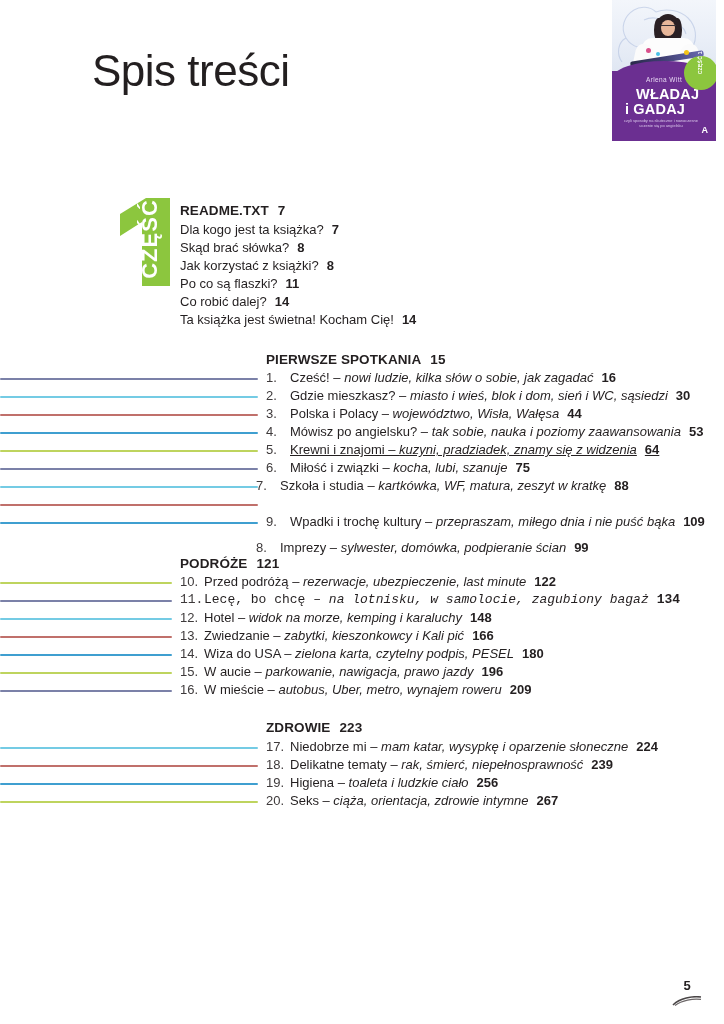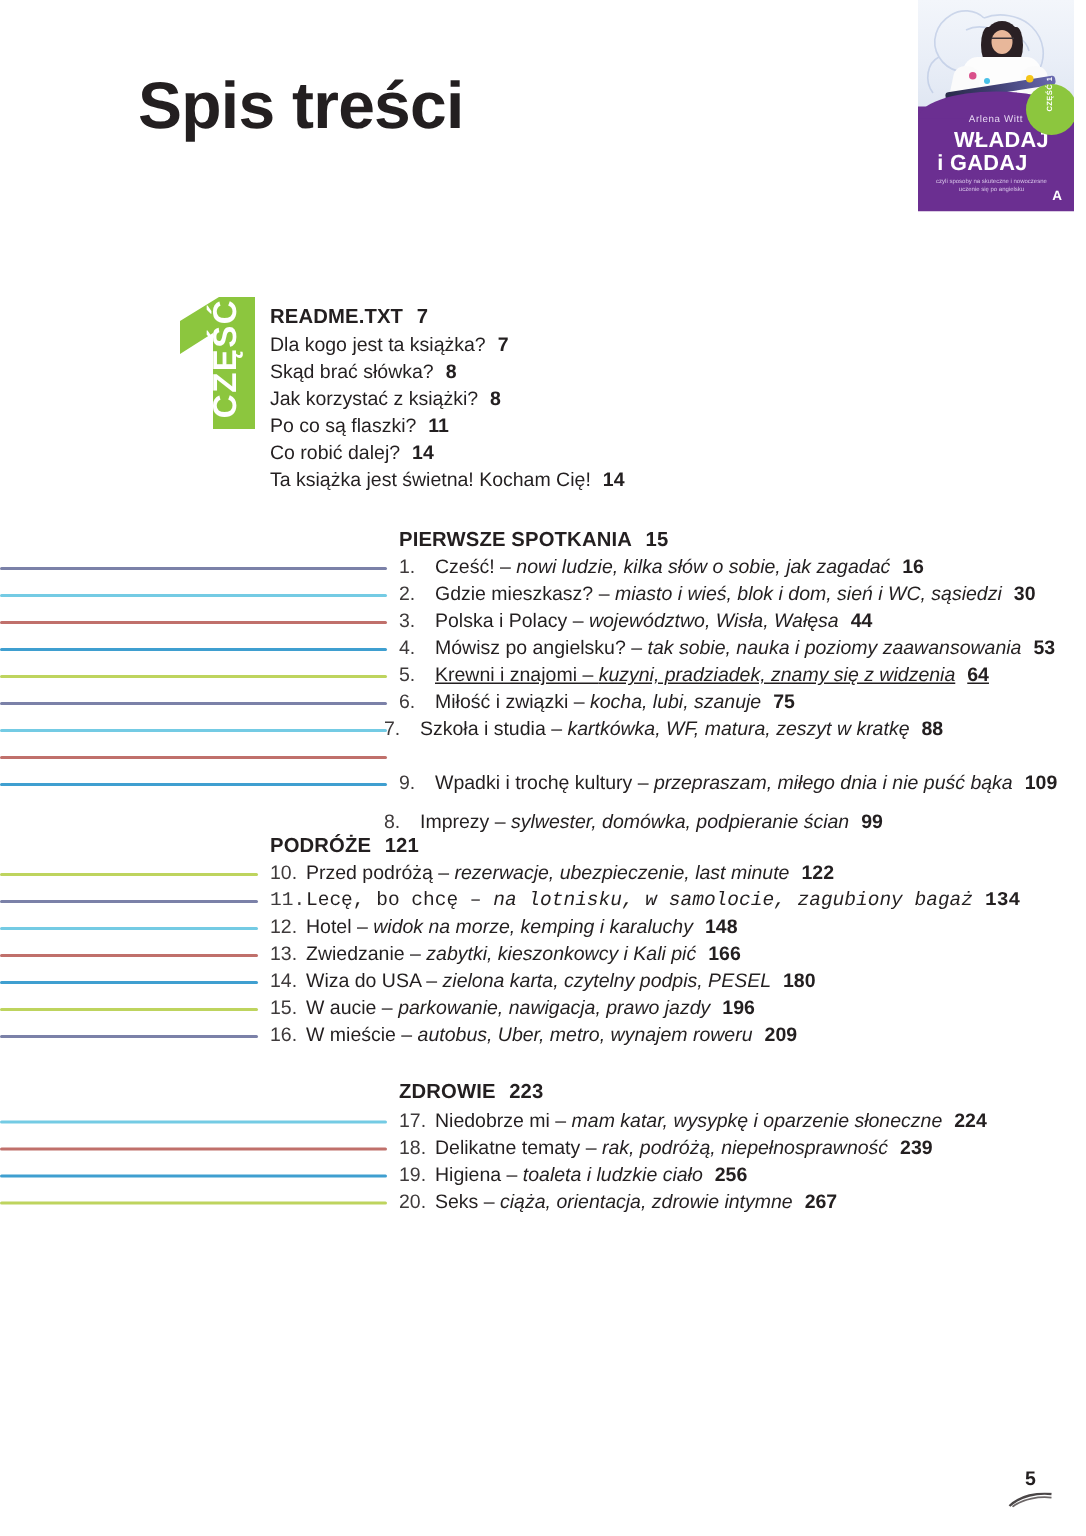--- a/index.html
+++ b/index.html
@@ -15,21 +15,21 @@
     position: relative;
     overflow: hidden;
   }
 
   
   .page-title {
     position: absolute;
     left: 92px;
     top: 18px;
     font-size: 44px;
-    font-weight: bold;
+    font-weight: normal;
     letter-spacing: -0.5px;
     color: #231f20;
     line-height: 1.1;
   }
 
   
   .book-cover {
     position: absolute;
     right: 8px;
     top: 0px;
@@ -399,21 +399,21 @@
     <div class="rule" style="left: 0px; width: 172px; top: 654px; background: rgb(63, 159, 208);"></div>
     <div class="row" style="left: 180px; top: 646px;"><span class="num">14.</span><span class="ttl">Wiza do USA – </span><span class="ital">zielona karta, czytelny podpis, PESEL</span><span class="pg">180</span></div>
     <div class="rule" style="left: 0px; width: 172px; top: 672px; background: rgb(190, 212, 94);"></div>
     <div class="row" style="left: 180px; top: 664px;"><span class="num">15.</span><span class="ttl">W aucie – </span><span class="ital">parkowanie, nawigacja, prawo jazdy</span><span class="pg">196</span></div>
     <div class="rule" style="left: 0px; width: 172px; top: 690px; background: rgb(123, 129, 168);"></div>
     <div class="row" style="left: 180px; top: 682px;"><span class="num">16.</span><span class="ttl">W mieście – </span><span class="ital">autobus, Uber, metro, wynajem roweru</span><span class="pg">209</span></div>
     <div class="sec-head" style="left: 266px; top: 720px;"><span>ZDROWIE</span><span class="pg">223</span></div>
     <div class="rule" style="left: 0px; width: 258px; top: 747px; background: rgb(116, 203, 228);"></div>
     <div class="row" style="left: 266px; top: 739px;"><span class="num">17.</span><span class="ttl">Niedobrze mi – </span><span class="ital">mam katar, wysypkę i oparzenie słoneczne</span><span class="pg">224</span></div>
     <div class="rule" style="left: 0px; width: 258px; top: 765px; background: rgb(192, 112, 107);"></div>
-    <div class="row" style="left: 266px; top: 757px;"><span class="num">18.</span><span class="ttl">Delikatne tematy – </span><span class="ital">rak, podróżą, niepełnosprawność</span><span class="pg">239</span></div>
+    <div class="row" style="left: 266px; top: 757px;"><span class="num">18.</span><span class="ttl">Delikatne tematy – </span><span class="ital">rak, śmierć, niepełnosprawność</span><span class="pg">239</span></div>
     <div class="rule" style="left: 0px; width: 258px; top: 783px; background: rgb(63, 159, 208);"></div>
     <div class="row" style="left: 266px; top: 775px;"><span class="num">19.</span><span class="ttl">Higiena – </span><span class="ital">toaleta i ludzkie ciało</span><span class="pg">256</span></div>
     <div class="rule" style="left: 0px; width: 258px; top: 801px; background: rgb(190, 212, 94);"></div>
     <div class="row" style="left: 266px; top: 793px;"><span class="num">20.</span><span class="ttl">Seks – </span><span class="ital">ciąża, orientacja, zdrowie intymne</span><span class="pg">267</span></div>
   </div>
 
 <div class="folio">
   <div class="folio-num">5</div>
   <svg class="folio-swoosh" width="30" height="10" viewBox="0 0 30 10">
     <path d="M1 9 C8 2 20 0 29 1" stroke="#4a4647" stroke-width="1.6" fill="none"></path>

